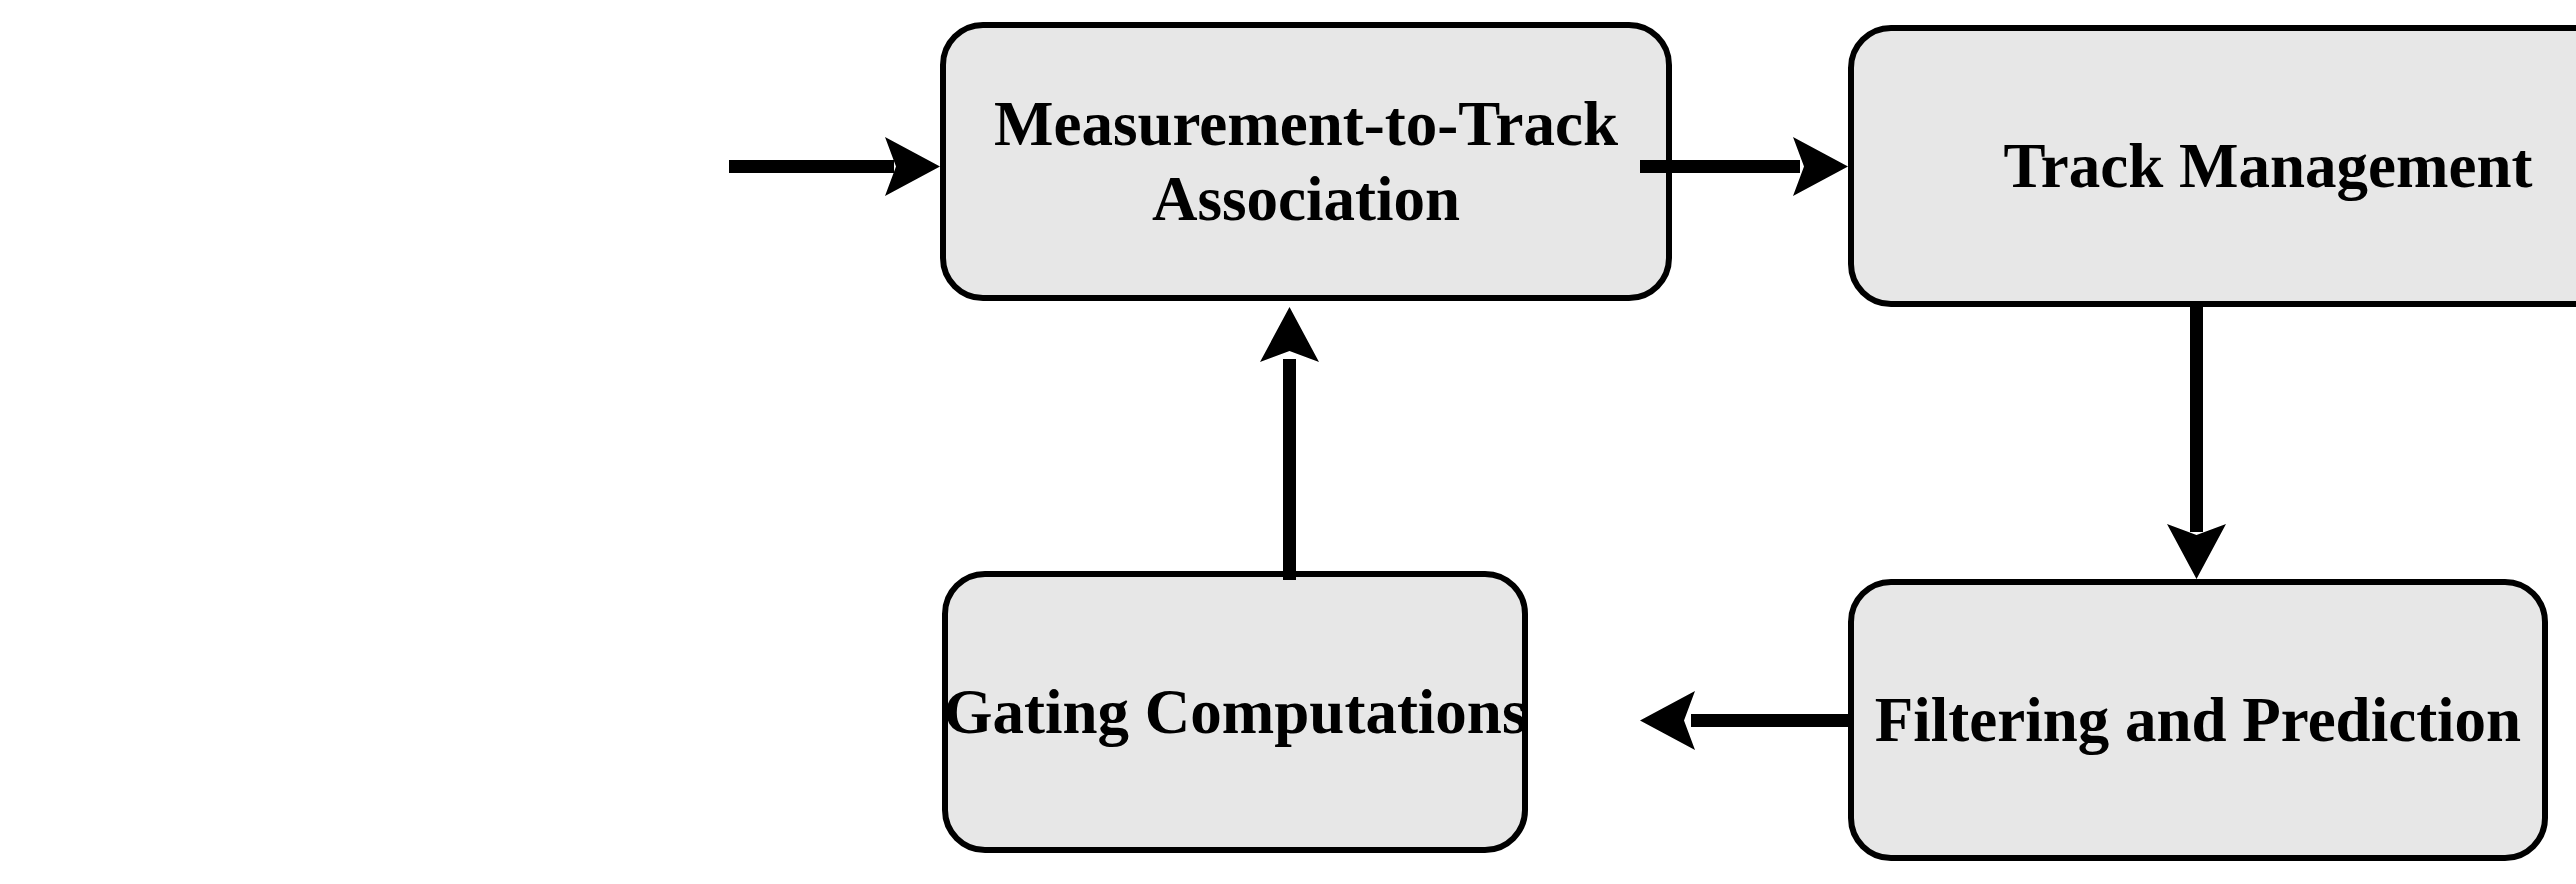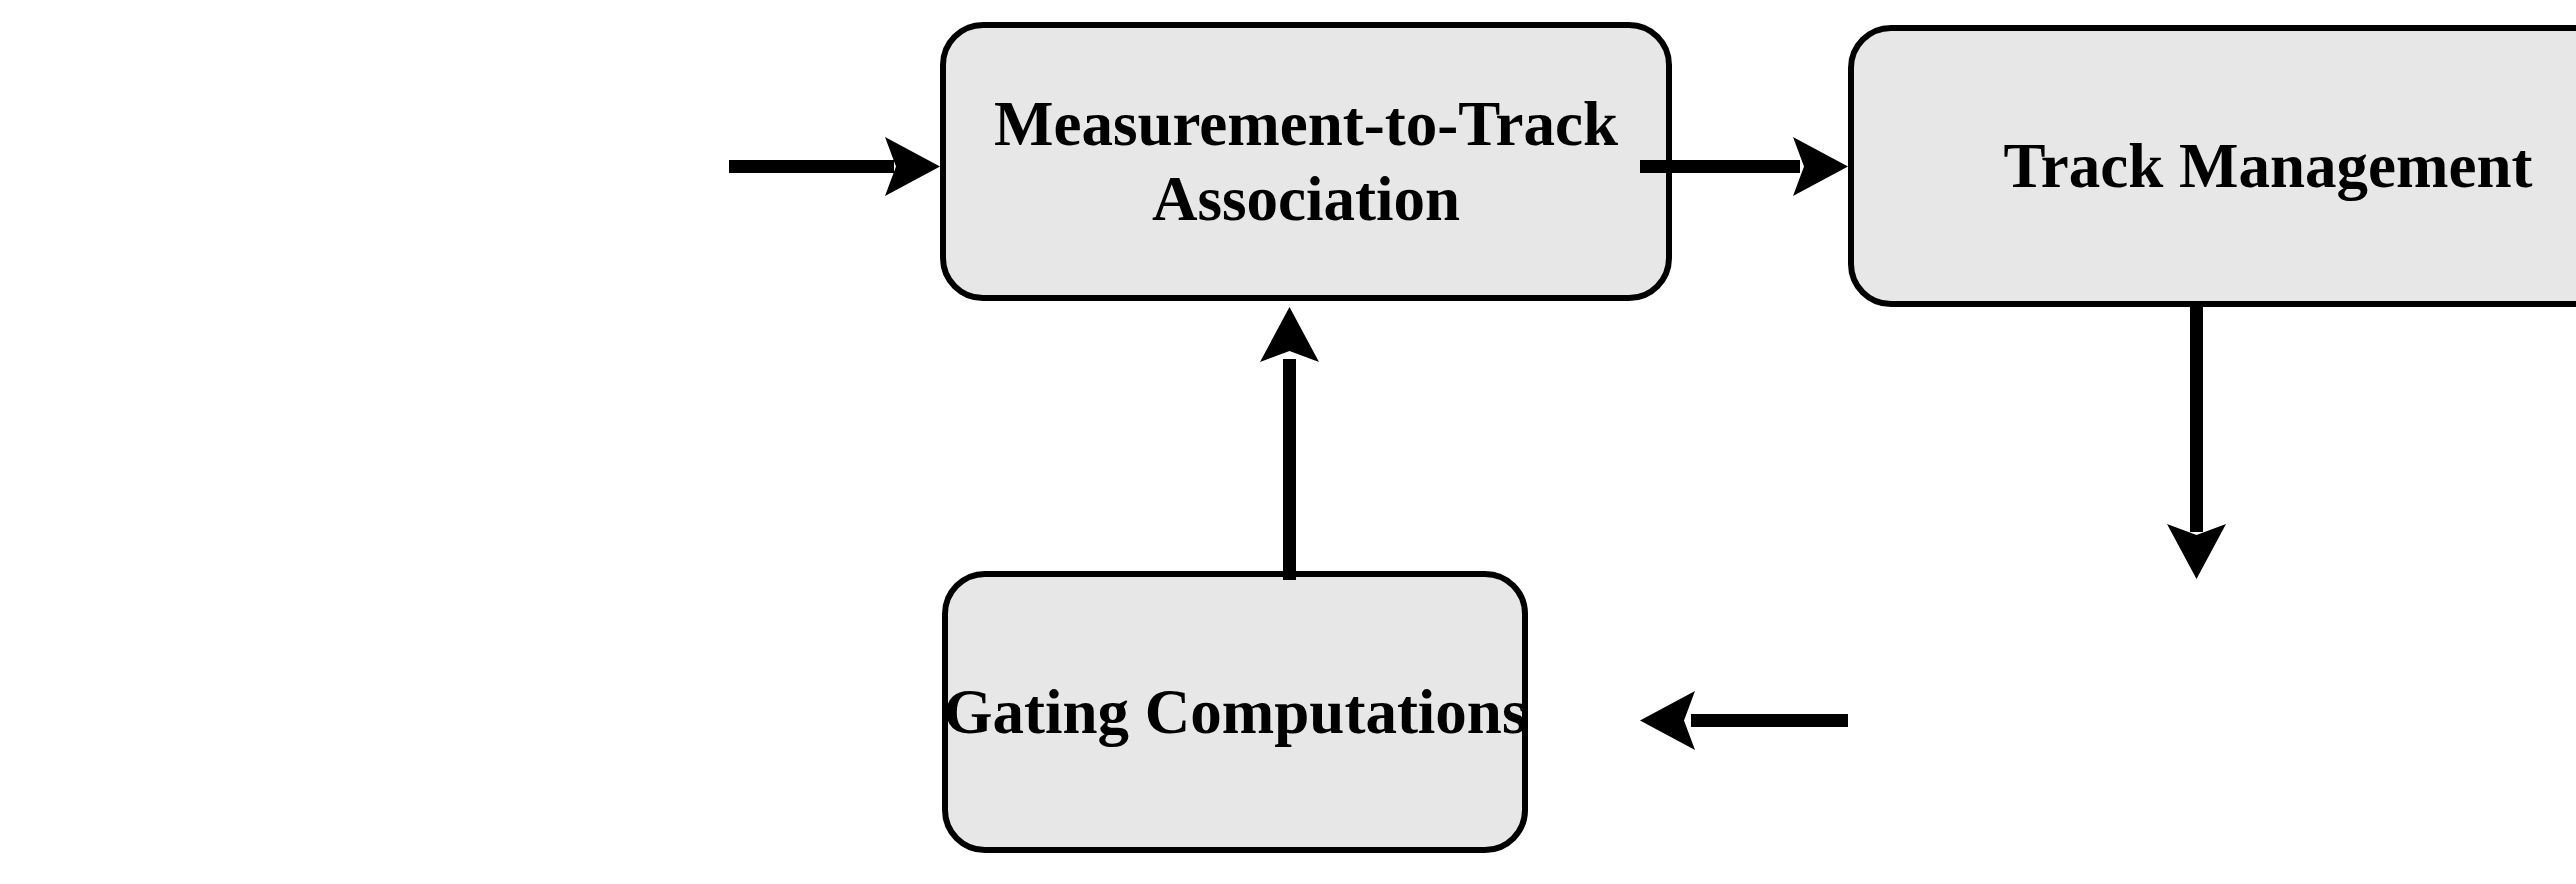--- a/index.html
+++ b/index.html
@@ -79,20 +79,23 @@
   </div>
 
   <div class="node n-trackmgmt nowrap">
     <span class="node-label">Track Management</span>
   </div>
 
   <div class="node n-gating nowrap">
     <span class="node-label">Gating Computations</span>
   </div>
 
+  <div class="node n-filter nowrap">
+    <span class="node-label">Filtering and Prediction</span>
+  </div>
 
   <div class="arrow a1">
     <div class="shaft"></div>
     <div class="head right"></div>
   </div>
 
   <div class="arrow a2">
     <div class="shaft"></div>
     <div class="head right"></div>
   </div>

